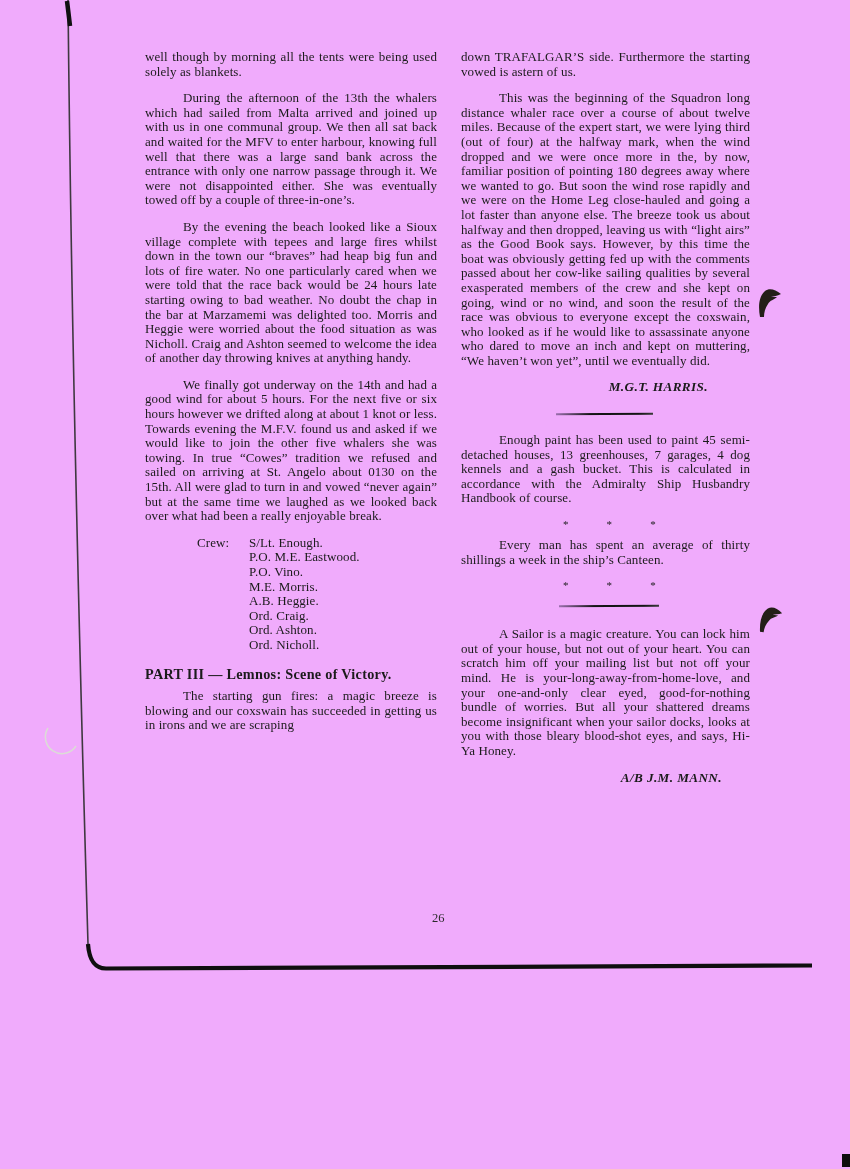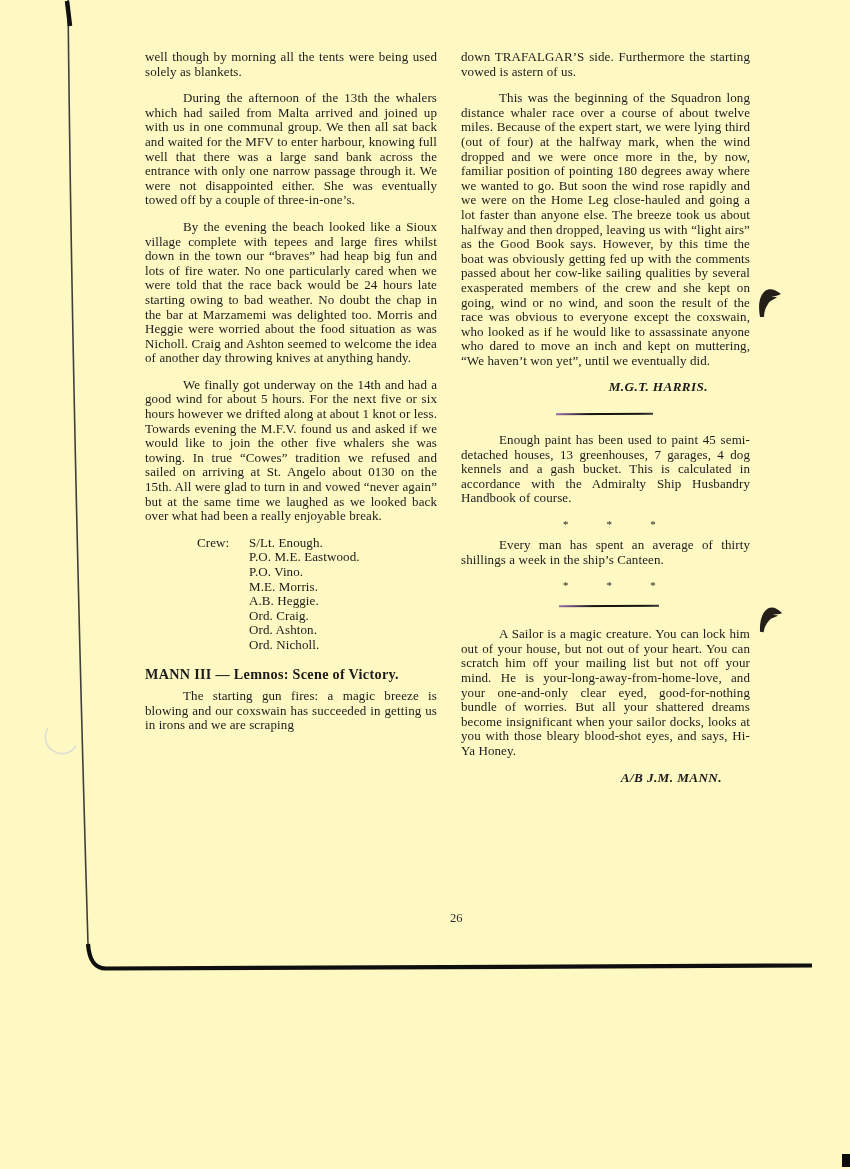--- a/index.html
+++ b/index.html
@@ -1,19 +1,19 @@
 <!DOCTYPE html>
 <html><head>
 <meta charset="utf-8">
 <style>
   html,body{margin:0;padding:0;background:#e8e8e6;}
   .page{
     position:relative;
     width:850px;height:1169px;
-    background:#fef9c3;
+    background:#f0abfc;
     overflow:hidden;
     font-family:"Liberation Serif","DejaVu Serif",serif;
     color:#1b1b1b;
   }
   .col{position:absolute;top:50px;text-align:justify;font-size:13px;line-height:14.6px;letter-spacing:.1px;}
   .col-left{left:145px;width:292px;}
   .col-right{left:461px;width:289px;}
   .col p{margin:0 0 12px;text-indent:38px;}
   .col p.noindent{text-indent:0;}
   .crew{display:flex;margin:2px 0 14px 52px;text-align:left;}
@@ -21,21 +21,21 @@
   .crew-names{display:flex;flex-direction:column;}
   .part-heading{margin:4px 0 8px;font-size:14.2px;font-weight:bold;letter-spacing:.3px;text-align:left;}
   .signature{font-weight:bold;font-size:13.2px;text-align:right;letter-spacing:.4px;font-style:italic;}
   .sig-harris{padding-right:42px;margin:0 0 0 0;}
   .sig-mann{padding-right:28px;margin-top:10px;}
   .rule{height:2px;background:linear-gradient(to right,#9b6fae,#141414 35%,#141414 85%,#3a3a3a);transform:rotate(-0.4deg);}
   .rule-1{width:97px;margin:18px 0 18px 95px;}
   .rule-2{width:100px;margin:14px 0 20px 98px;}
   .asterisks{display:flex;gap:38px;padding-left:102px;font-size:11px;line-height:12px;margin:0 0 8px;}
   .asterisks span{display:block;}
-  .page-number{position:absolute;left:450px;top:911px;font-size:12.5px;color:#2a2a2a;}
+  .page-number{position:absolute;left:432px;top:911px;font-size:12.5px;color:#2a2a2a;}
   .artifact{position:absolute;pointer-events:none;}
   .corner-square{position:absolute;left:842px;top:1154px;width:8px;height:13px;background:#0d0d0d;}
 </style>
 </head>
 <body>
 
 <div class="page">
 
   <svg class="artifact" style="left:0;top:0;" width="850" height="1169" viewBox="0 0 850 1169">
     <path d="M68,0 C71,300 79,640 88,944" fill="none" stroke="#2b2b2b" stroke-width="1.6" opacity="0.9"></path>
@@ -66,21 +66,21 @@
         <span>P.O. M.E. Eastwood.</span>
         <span>P.O. Vino.</span>
         <span>M.E. Morris.</span>
         <span>A.B. Heggie.</span>
         <span>Ord. Craig.</span>
         <span>Ord. Ashton.</span>
         <span>Ord. Nicholl.</span>
       </div>
     </div>
 
-    <h3 class="part-heading">MANN III — Lemnos: Scene of Victory.</h3>
+    <h3 class="part-heading">PART III — Lemnos: Scene of Victory.</h3>
     <p>The starting gun fires: a magic breeze is blowing and our coxswain has succeeded in getting us in irons and we are scraping</p>
   </div>
 
   <div class="col col-right">
     <p class="noindent">down TRAFALGAR’S side. Furthermore the starting vowed is astern of us.</p>
     <p>This was the beginning of the Squadron long distance whaler race over a course of about twelve miles. Because of the expert start, we were lying third (out of four) at the halfway mark, when the wind dropped and we were once more in the, by now, familiar position of pointing 180 degrees away where we wanted to go. But soon the wind rose rapidly and we were on the Home Leg close-hauled and going a lot faster than anyone else. The breeze took us about halfway and then dropped, leaving us with “light airs” as the Good Book says. However, by this time the boat was obviously getting fed up with the comments passed about her cow-like sailing qualities by several exasperated members of the crew and she kept on going, wind or no wind, and soon the result of the race was obvious to everyone except the coxswain, who looked as if he would like to assassinate anyone who dared to move an inch and kept on muttering, “We haven’t won yet”, until we eventually did.</p>
 
     <div class="signature sig-harris">M.G.T. HARRIS.</div>
 
     <div class="rule rule-1"></div>

